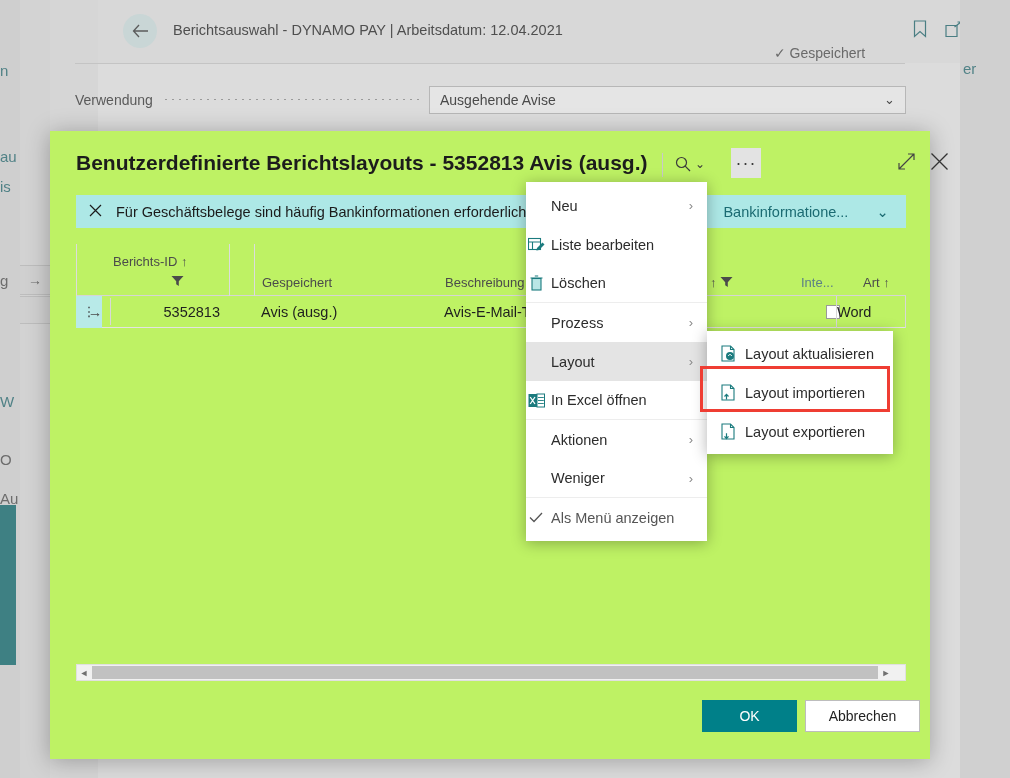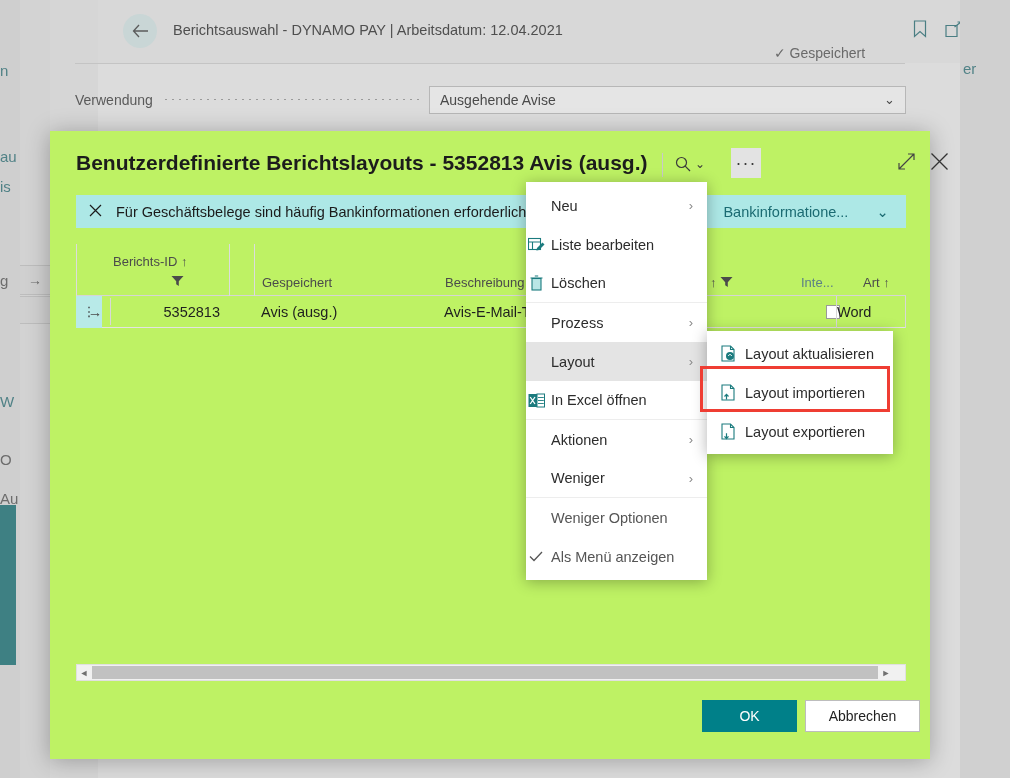--- a/index.html
+++ b/index.html
@@ -413,24 +413,20 @@
       <span class="mi-label">Aktionen</span>
       <span class="mi-chev">›</span>
     </div>
 
     <div class="mi sep">
       <span class="mi-icon empty"></span>
       <span class="mi-label">Weniger</span>
       <span class="mi-chev">›</span>
     </div>
 
-    <div class="mi muted">
-      <span class="mi-icon empty"></span>
-      <span class="mi-label">Weniger Optionen</span>
-    </div>
 
     <div class="mi muted">
       <span class="mi-icon">
         <svg width="14" height="11" viewBox="0 0 14 11">
             <path d="M1 5.5 L5 9.5 L13 1" stroke="#555" stroke-width="1.3" fill="none"></path>
           </svg>
       </span>
       <span class="mi-label">Als Menü anzeigen</span>
     </div>
   </div>

